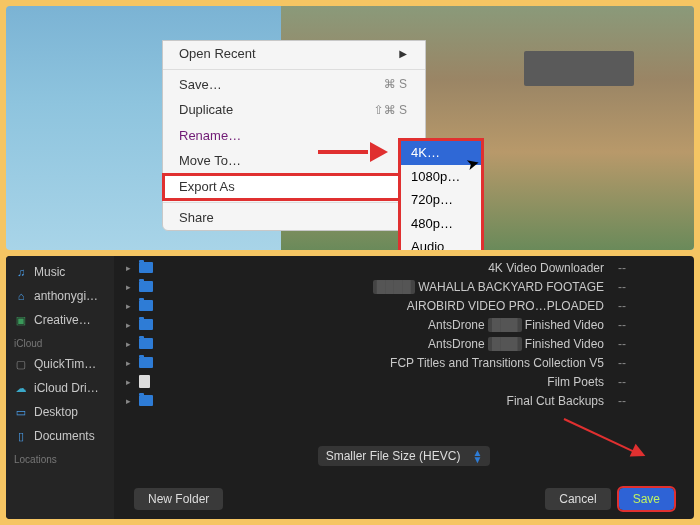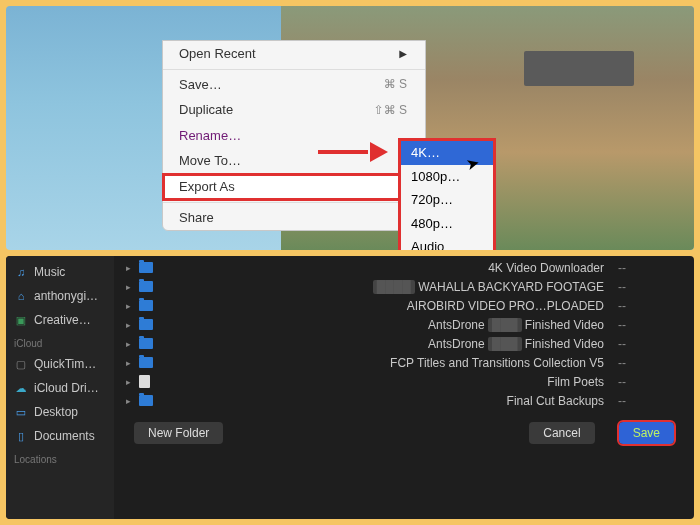--- a/index.html
+++ b/index.html
@@ -14,21 +14,21 @@
 .ctx-item { padding: 5px 18px 5px 16px; display: flex; justify-content: space-between; align-items: center; line-height: 1.2; }
 .ctx-item.disabled { color: #701a75; }
 .ctx-item .shortcut { color: #888; font-size: 12px; }
 .ctx-sep { height: 1px; background: #ddd; margin: 2px 0; }
 .ctx-item.highlighted { background: #fff; outline: 3px solid #e03030; outline-offset: -2px; }
 .chev { font-size: 10px; }
 .arrow-right { position: absolute; left: 312px; top: 136px; width: 70px; height: 20px; }
 .arrow-right::before { content: ""; position: absolute; left: 0; top: 8px; width: 50px; height: 4px; background: #e03030; }
 .arrow-right::after { content: ""; position: absolute; right: 0; top: 0; border-left: 18px solid #e03030; border-top: 10px solid transparent; border-bottom: 10px solid transparent; }
 
-.submenu { position: absolute; left: 392px; top: 132px; width: 98px; background: #f5f5f5; border: 3px solid #e03030; font-size: 13px; }
+.submenu { position: absolute; left: 392px; top: 132px; width: 86px; background: #f5f5f5; border: 3px solid #e03030; font-size: 13px; }
 .submenu .ctx-item { padding: 4px 10px; }
 .submenu .ctx-item.sel { background: #2f68d6; color: #fff; }
 .cursor { position: absolute; left: 460px; top: 148px; font-size: 16px; color: #000; transform: rotate(-15deg); z-index: 10; }
 
 .bottom-panel { flex: 1; background: #1e1e1e; display: flex; color: #c8c8c8; font-size: 12px; }
 .sidebar { width: 108px; background: #252525; padding: 4px 0; }
 .sb-item { padding: 5px 8px; display: flex; align-items: center; gap: 6px; font-size: 12px; white-space: nowrap; overflow: hidden; }
 .sb-item .ic { width: 14px; height: 14px; display: inline-flex; align-items: center; justify-content: center; font-size: 11px; }
 .sb-head { padding: 6px 8px 3px; font-size: 10px; color: #777; }
 .blue { color: #4a9de8; } .green { color: #3a9a5a; } .cyan { color: #3aa8c8; } .gray { color: #888; }
@@ -43,21 +43,21 @@
 .blurred { color: #555; background: #444; border-radius: 2px; padding: 0 4px; }
 .dash { width: 20px; text-align: center; color: #888; margin-right: 50px; }
 
 .format-row { display: flex; justify-content: center; padding: 36px 0 10px; position: relative; }
 .select-box { background: #353535; border-radius: 4px; padding: 3px 8px; display: flex; align-items: center; gap: 12px; font-size: 12px; color: #ddd; }
 .sel-arrows { color: #2e7cd6; font-size: 10px; line-height: 7px; }
 .arrow-diag { position: absolute; right: 40px; top: 8px; width: 90px; height: 40px; }
 .arrow-diag::before { content: ""; position: absolute; left: 0; top: 0; width: 80px; height: 2px; background: #e03030; transform: rotate(25deg); transform-origin: left center; }
 .arrow-diag::after { content: ""; position: absolute; right: 8px; bottom: -2px; border-left: 14px solid #e03030; border-top: 7px solid transparent; border-bottom: 7px solid transparent; transform: rotate(25deg); }
 
-.btn-row { display: flex; padding: 12px 20px 14px; gap: 24px; }
+.btn-row { display: flex; padding: 12px 20px 14px; gap: 8px; }
 .btn { padding: 4px 14px; border-radius: 4px; font-size: 12px; background: #3a3a3a; color: #ddd; border: none; }
 .btn.primary { background: #2e63d6; color: #bef264; outline: 2px solid #e03030; outline-offset: 0; }
 .spacer { flex: 1; }
 </style>
 </head>
 <body>
 
 <div class="panel top-panel">
   <div class="desert"></div>
   <div class="house"></div>
@@ -184,20 +184,27 @@
           <span class="dash">--</span>
         </div>
         <div class="file-row">
           <span class="disclosure">▸</span>
           <span class="folder-ic"></span>
           <span class="fname">Final Cut Backups</span>
           <span class="dash">--</span>
         </div>
       </div>
 
+    <div class="format-row">
+      <div class="select-box">
+        <span>Smaller File Size (HEVC)</span>
+        <span class="sel-arrows">▲<br>▼</span>
+      </div>
+      <div class="arrow-diag"></div>
+    </div>
 
     <div class="btn-row">
       <button class="btn">New Folder</button>
       <div class="spacer"></div>
       <button class="btn">Cancel</button>
       <button class="btn primary">Save</button>
     </div>
   </div>
 </div>
 

